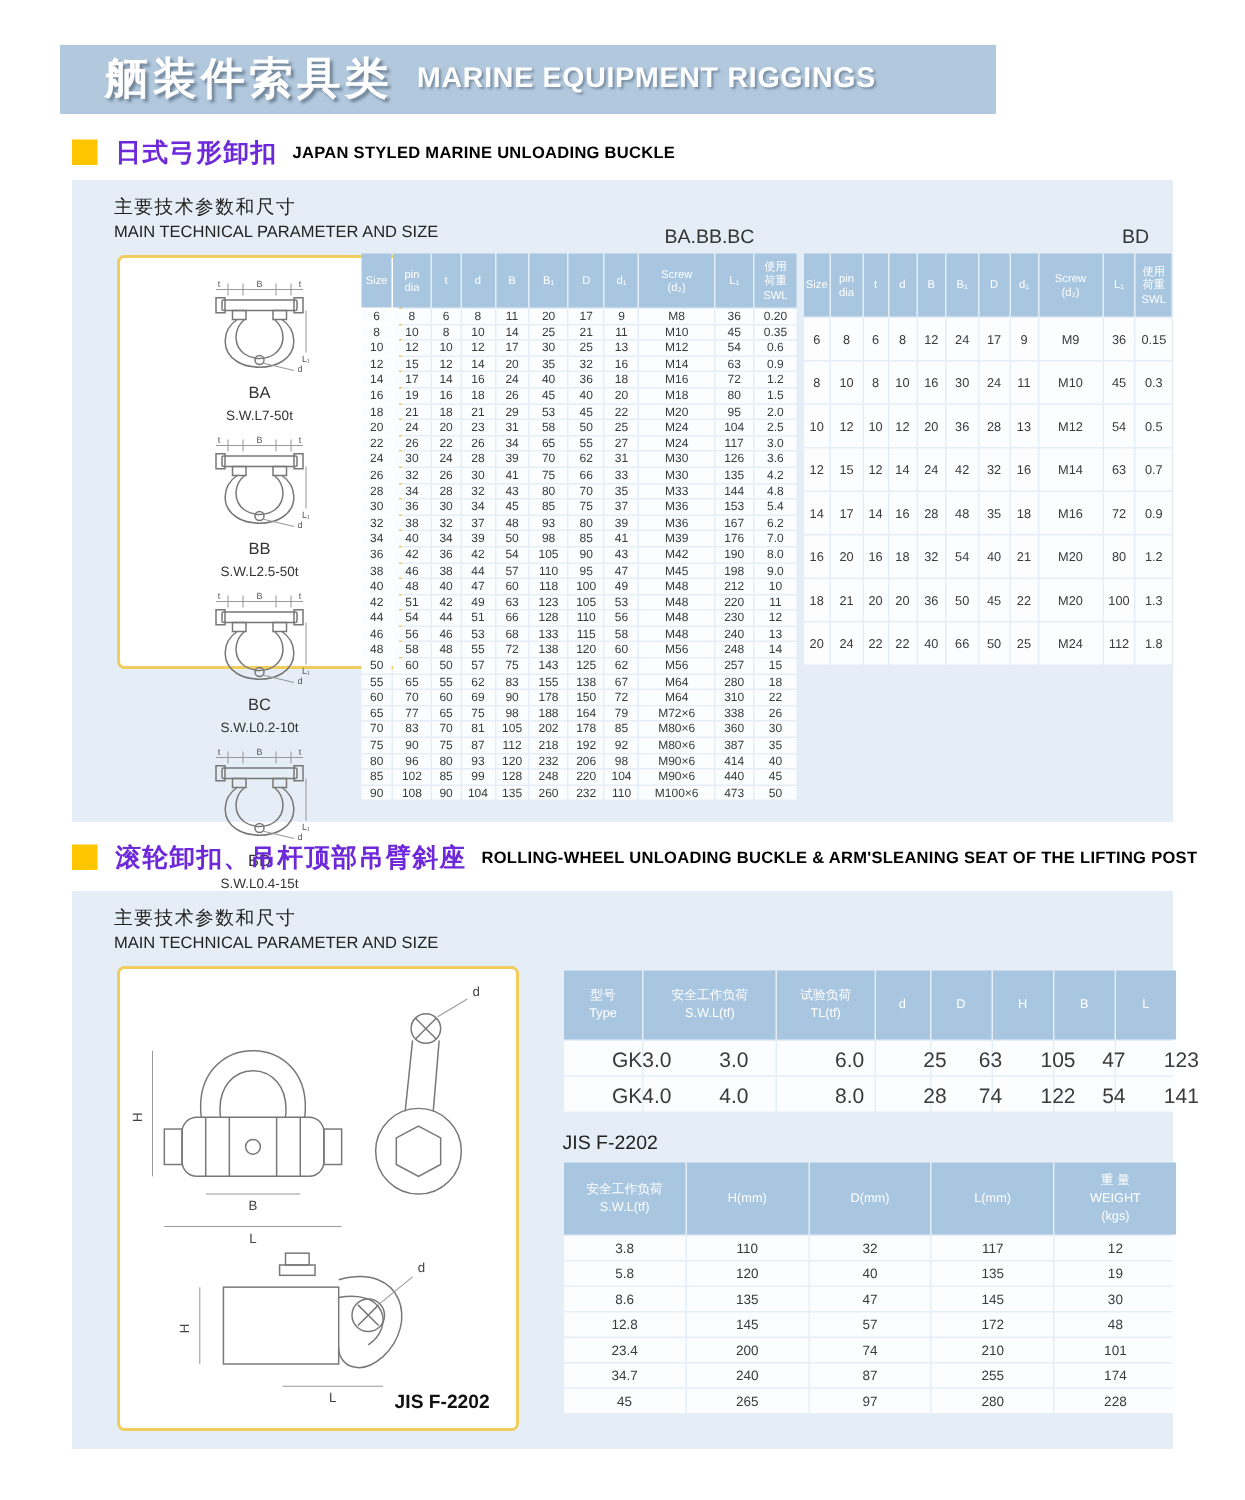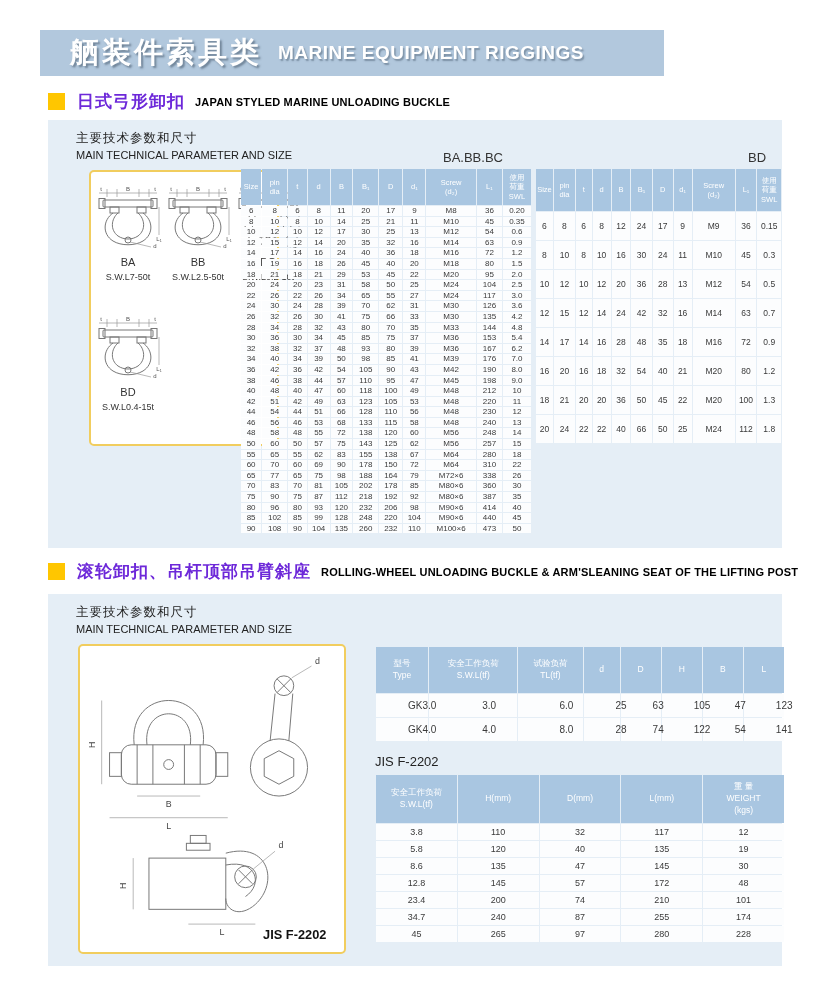--- a/index.html
+++ b/index.html
@@ -21,21 +21,21 @@
   
   .panel{position:absolute;left:48px;width:734px;background:#e5eef6;}
   .panel1{top:120px;height:428px;}
   .panel2{top:594px;height:372px;}
   .param{position:absolute;left:28px;top:10px;}
   .param-cn{font-size:12.5px;color:#222;letter-spacing:1px;}
   .param-en{font-size:11px;color:#222;margin-top:2px;}
 
   
   .figbox{position:absolute;background:#fff;border:2px solid #f1cd5e;border-radius:5px;box-sizing:border-box;}
-  .figbox1{left:41px;top:50px;width:190px;height:276px;display:grid;grid-template-columns:1fr 1fr 1fr;grid-template-rows:1fr 1fr;padding:6px 2px;}
+  .figbox1{left:30px;top:50px;width:190px;height:276px;display:grid;grid-template-columns:1fr;grid-template-rows:1fr 1fr;padding:6px 2px;}
   .figbox2{left:30px;top:50px;width:268px;height:310px;}
   .figcell{display:flex;flex-direction:column;align-items:center;justify-content:flex-start;}
   .figcell svg{width:70px;height:76px;}
   .figcode{font-size:11px;color:#333;margin-top:2px;}
   .figswl{font-size:9px;color:#333;margin-top:4px;}
   .lineart{stroke:#777;fill:none;stroke-width:1;}
   .dimline{stroke:#999;stroke-width:.7;fill:none;}
   .dimtxt{fill:#555;font-size:6px;font-family:"Liberation Sans",sans-serif;}
   .dimtxt2{fill:#444;font-size:9px;font-family:"Liberation Sans",sans-serif;}
   .jistxt{fill:#111;font-size:13px;font-weight:bold;font-family:"Liberation Sans",sans-serif;}
@@ -53,21 +53,21 @@
   .host-gk{left:327px;top:52px;width:410px;}
   .host-jis{left:327px;top:180px;width:410px;}
   table{border-collapse:separate;border-spacing:1px;width:100%;table-layout:fixed;}
   th{background:#a9c6e1;color:#fff;font-weight:normal;text-align:center;vertical-align:middle;white-space:pre-line;padding:1px;}
   td{background:#fcfdfe;color:#3a3a3a;text-align:center;vertical-align:middle;padding:0;}
   .tbl-dense th{font-size:7.5px;height:34px;line-height:1.25;}
   .tbl-dense td{font-size:8px;line-height:9.6px;}
   .tbl-bd th{font-size:7.5px;height:40px;line-height:1.25;}
   .tbl-bd td{font-size:8.5px;height:28px;}
   .tbl-gk th{font-size:8.5px;height:44px;line-height:1.4;}
-  .tbl-gk td{font-size:10px;height:23px;padding-left:32px;}
+  .tbl-gk td{font-size:14px;height:23px;padding-left:32px;}
   .tbl-jis th{font-size:8.5px;height:46px;line-height:1.4;}
   .tbl-jis td{font-size:9px;height:16px;}
 </style>
 </head>
 <body>
 
 <div class="banner">
   <span class="banner-cn">舾装件索具类</span>
   <span class="banner-en">MARINE EQUIPMENT RIGGINGS</span>
 </div>

